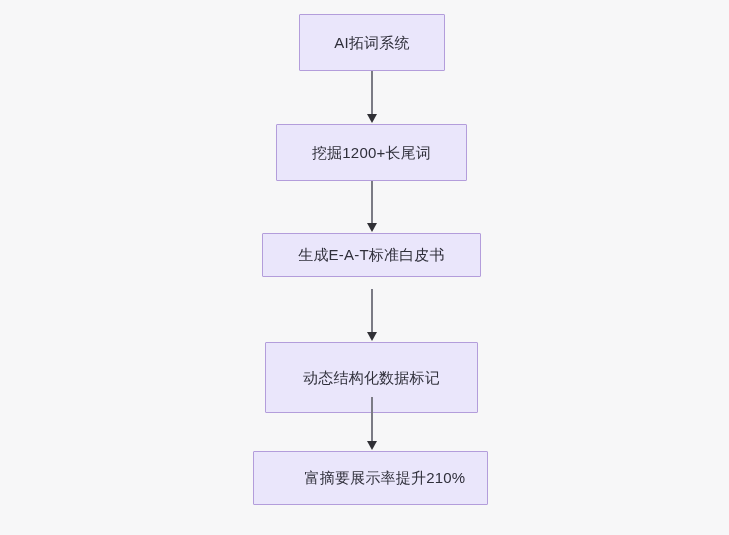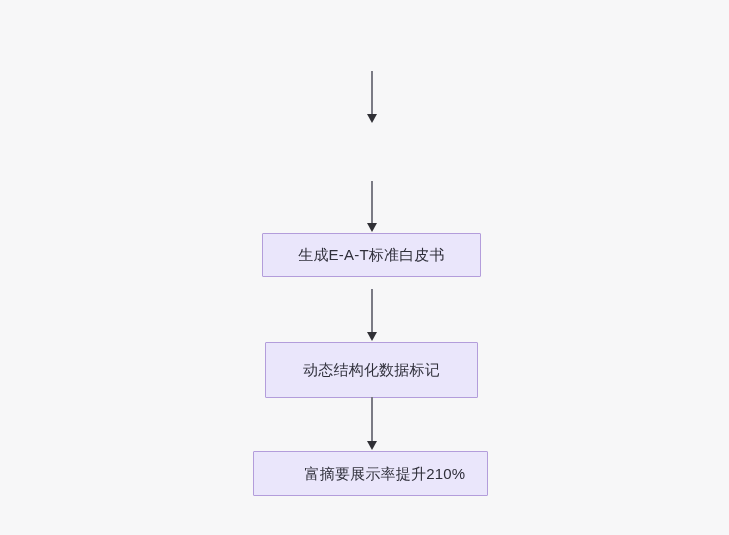--- a/index.html
+++ b/index.html
@@ -62,22 +62,22 @@
     height: 0;
     border-left: 5px solid transparent;
     border-right: 5px solid transparent;
     border-top: 9px solid #303036;
   }
 
   
   #node-1 { left: 299px; top: 14px;  width: 146px; height: 57px; }
   #node-2 { left: 276px; top: 124px; width: 191px; height: 57px; }
   #node-3 { left: 262px; top: 233px; width: 219px; height: 44px; }
-  #node-4 { left: 265px; top: 342px; width: 213px; height: 56px; }
-  #node-5 { left: 253px; top: 451px; width: 235px; height: 45px; padding-left: 29px; }
+  #node-4 { left: 265px; top: 342px; width: 213px; height: 71px; }
+  #node-5 { left: 253px; top: 451px; width: 235px; height: 54px; padding-left: 29px; }
 
   
   #edge-1 { left: 372px; top: 71px; }
   #edge-1 .edge-line { height: 44px; }
   #edge-1 .edge-head { top: 43px; }
 
   #edge-2 { left: 372px; top: 181px; }
   #edge-2 .edge-line { height: 43px; }
   #edge-2 .edge-head { top: 42px; }
 
@@ -87,26 +87,32 @@
 
   #edge-4 { left: 372px; top: 397px; }
   #edge-4 .edge-line { height: 45px; }
   #edge-4 .edge-head { top: 44px; }
 </style>
 </head>
 <body>
 
 <div id="flowchart">
 
+  <div class="node" id="node-1">
+    <span class="node-label">AI拓词系统</span>
+  </div>
 
   <div class="edge" id="edge-1">
     <div class="edge-line"></div>
     <div class="edge-head"></div>
   </div>
 
+  <div class="node" id="node-2">
+    <span class="node-label">挖掘1200+长尾词</span>
+  </div>
 
   <div class="edge" id="edge-2">
     <div class="edge-line"></div>
     <div class="edge-head"></div>
   </div>
 
   <div class="node" id="node-3">
     <span class="node-label">生成E-A-T标准白皮书</span>
   </div>
 

